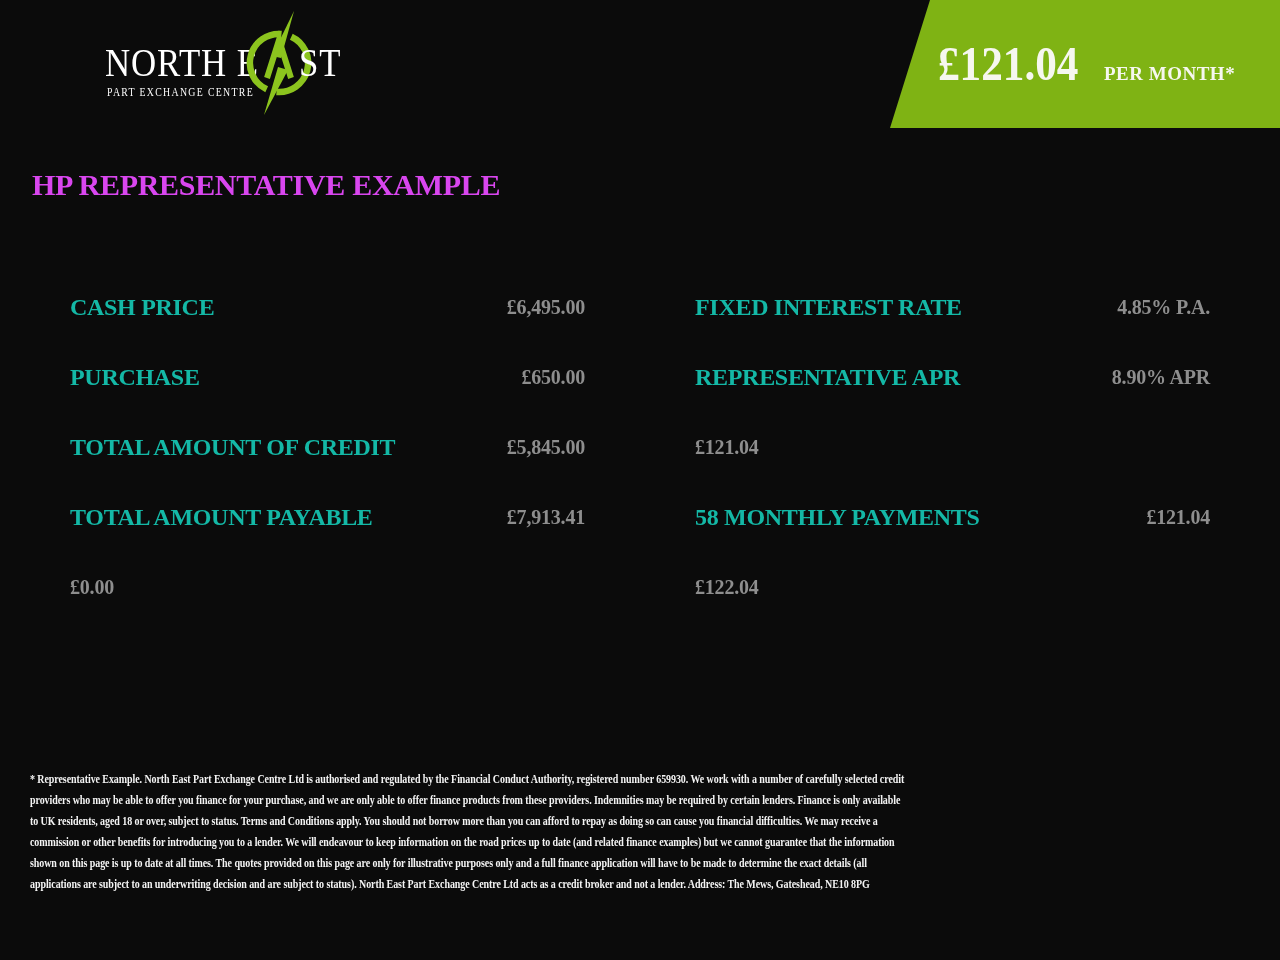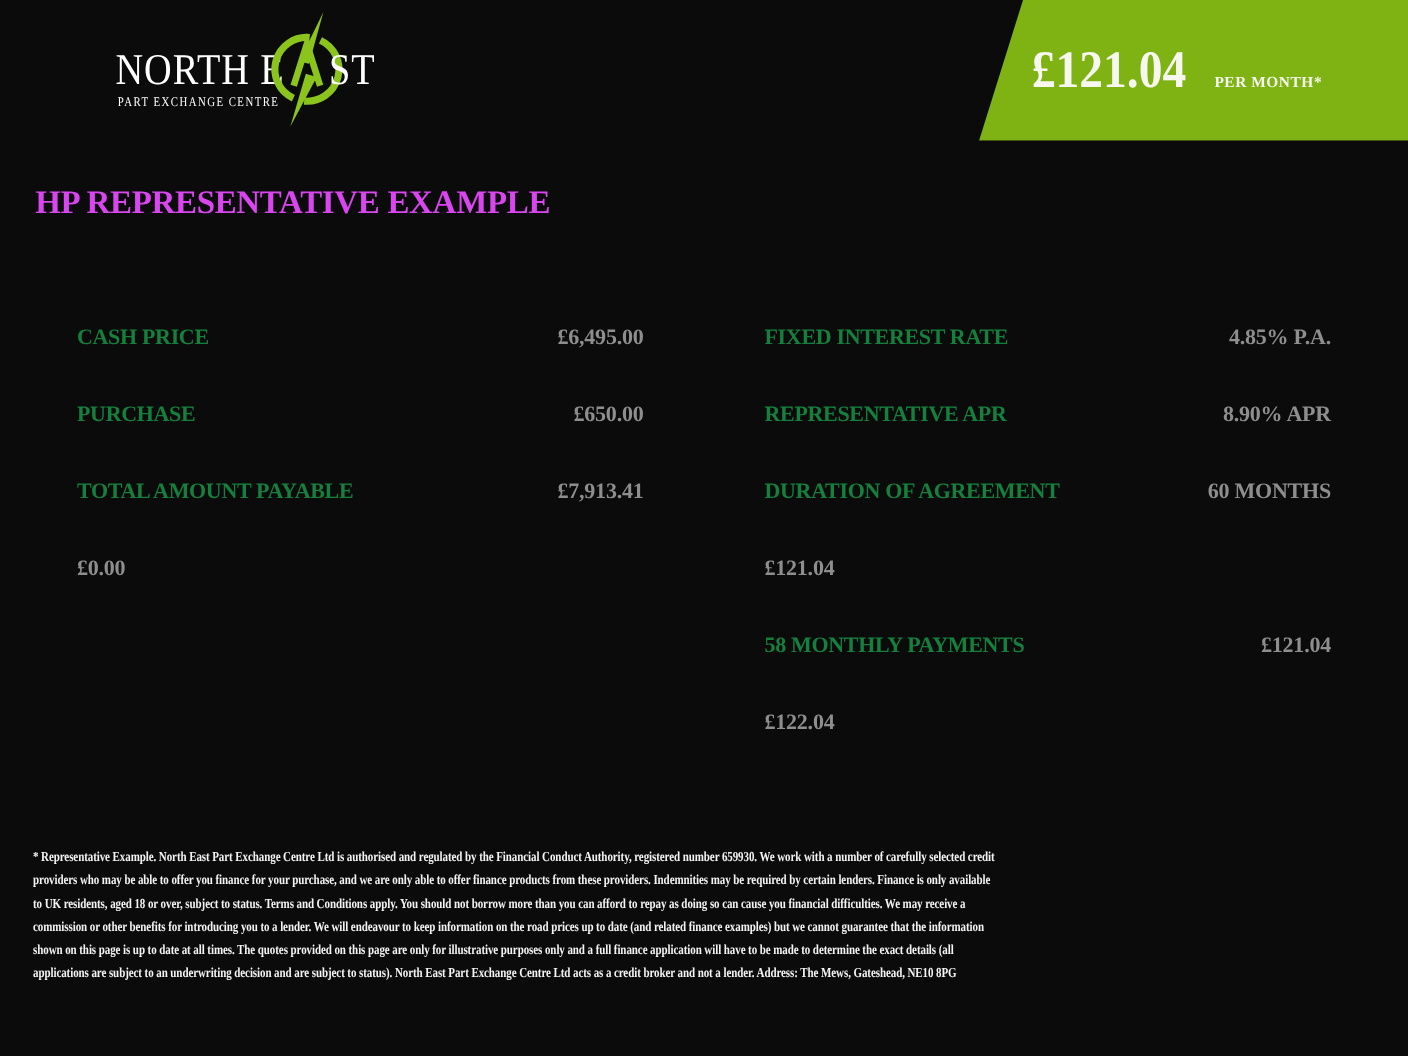--- a/index.html
+++ b/index.html
@@ -27,35 +27,35 @@
     position:absolute;left:890px;top:0;width:390px;height:128px;
     background:var(--banner-green,#7fb314);
     clip-path:polygon(40px 0,100% 0,100% 100%,0 100%);
   }
   .banner-inner{position:absolute;left:48px;top:40px;display:flex;align-items:baseline;}
   .banner-price{
     color:var(--cream,#f6f7ef);font-size:48px;font-weight:700;line-height:1;
     transform:scaleX(0.9);transform-origin:0 100%;letter-spacing:0;white-space:nowrap;
   }
   .banner-period{
-    color:var(--cream,#f6f7ef);font-size:14px;font-weight:700;letter-spacing:0.5px;
+    color:var(--cream,#f6f7ef);font-size:19px;font-weight:700;letter-spacing:0.5px;
     margin-left:10px;white-space:nowrap;margin-top:18px;
   }
   
   .heading{
     position:absolute;left:32px;top:168px;color:#d946ef;font-size:30px;font-weight:700;
     letter-spacing:-0.3px;white-space:nowrap;
   }
   
   .fin-col{position:absolute;top:272px;width:515px;}
   .fin-col.left{left:70px;}
   .fin-col.right{left:695px;}
   .frow{height:70px;display:flex;justify-content:space-between;align-items:center;}
   .flabel{
-    color:#15803d;font-size:20px;font-weight:700;letter-spacing:-0.3px;white-space:nowrap;
+    color:#14b8a6;font-size:24px;font-weight:700;letter-spacing:-0.3px;white-space:nowrap;
   }
   .fvalue{
     color:var(--value-gray,#8e8e8e);font-size:20px;font-weight:700;
     letter-spacing:-0.2px;white-space:nowrap;
   }
   
   .disclaimer{position:absolute;left:30px;top:769px;width:1240px;}
   .disc-line{
     height:21px;line-height:21px;color:#f4f4f4;font-size:12.5px;font-weight:700;
     white-space:nowrap;transform:scaleX(0.80);transform-origin:0 0;letter-spacing:-0.1px;
@@ -94,40 +94,40 @@
   <div class="fin-col left">
     <div class="frow">
       <span class="flabel">CASH PRICE</span>
       <span class="fvalue">£6,495.00</span>
     </div>
     <div class="frow">
       <span class="flabel">PURCHASE</span>
       <span class="fvalue">£650.00</span>
     </div>
     <div class="frow">
+      <span class="flabel">TOTAL AMOUNT OF CREDIT</span>
+      <span class="fvalue">£5,845.00</span>
+    </div>
+    <div class="frow">
       <span class="flabel">TOTAL AMOUNT PAYABLE</span>
       <span class="fvalue">£7,913.41</span>
     </div>
     <div class="frow">
       <span class="fvalue">£0.00</span>
     </div>
   </div>
 
   <div class="fin-col right">
     <div class="frow">
       <span class="flabel">FIXED INTEREST RATE</span>
       <span class="fvalue">4.85% P.A.</span>
     </div>
     <div class="frow">
       <span class="flabel">REPRESENTATIVE APR</span>
       <span class="fvalue">8.90% APR</span>
-    </div>
-    <div class="frow">
-      <span class="flabel">DURATION OF AGREEMENT</span>
-      <span class="fvalue">60 MONTHS</span>
     </div>
     <div class="frow">
       <span class="fvalue">£121.04</span>
     </div>
     <div class="frow">
       <span class="flabel">58 MONTHLY PAYMENTS</span>
       <span class="fvalue">£121.04</span>
     </div>
     <div class="frow">
       <span class="fvalue">£122.04</span>

